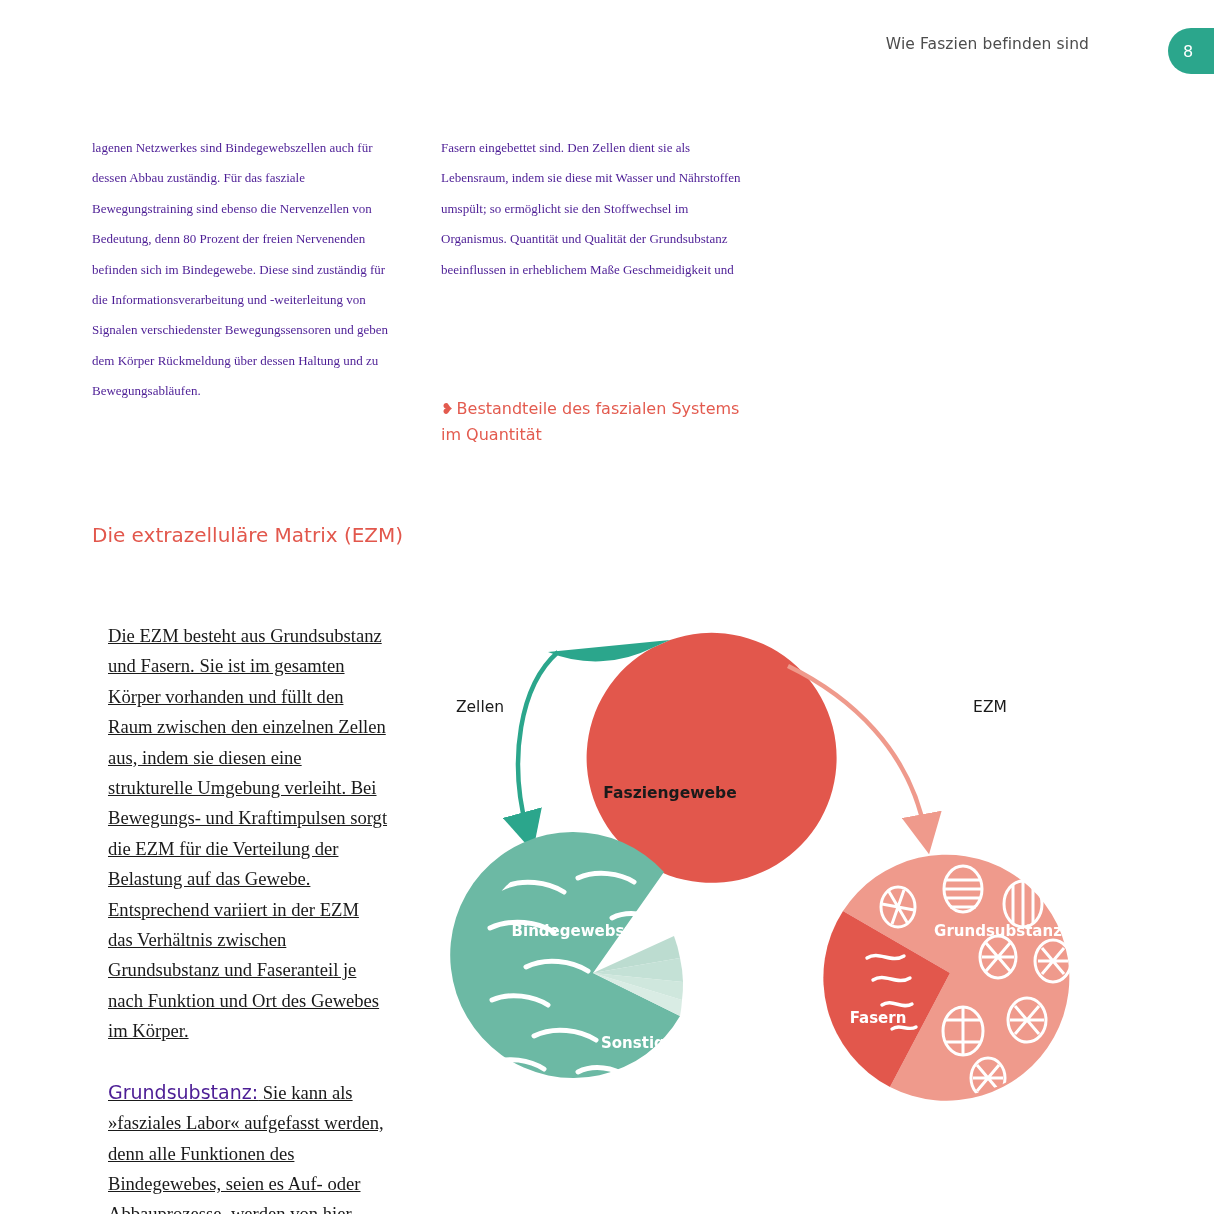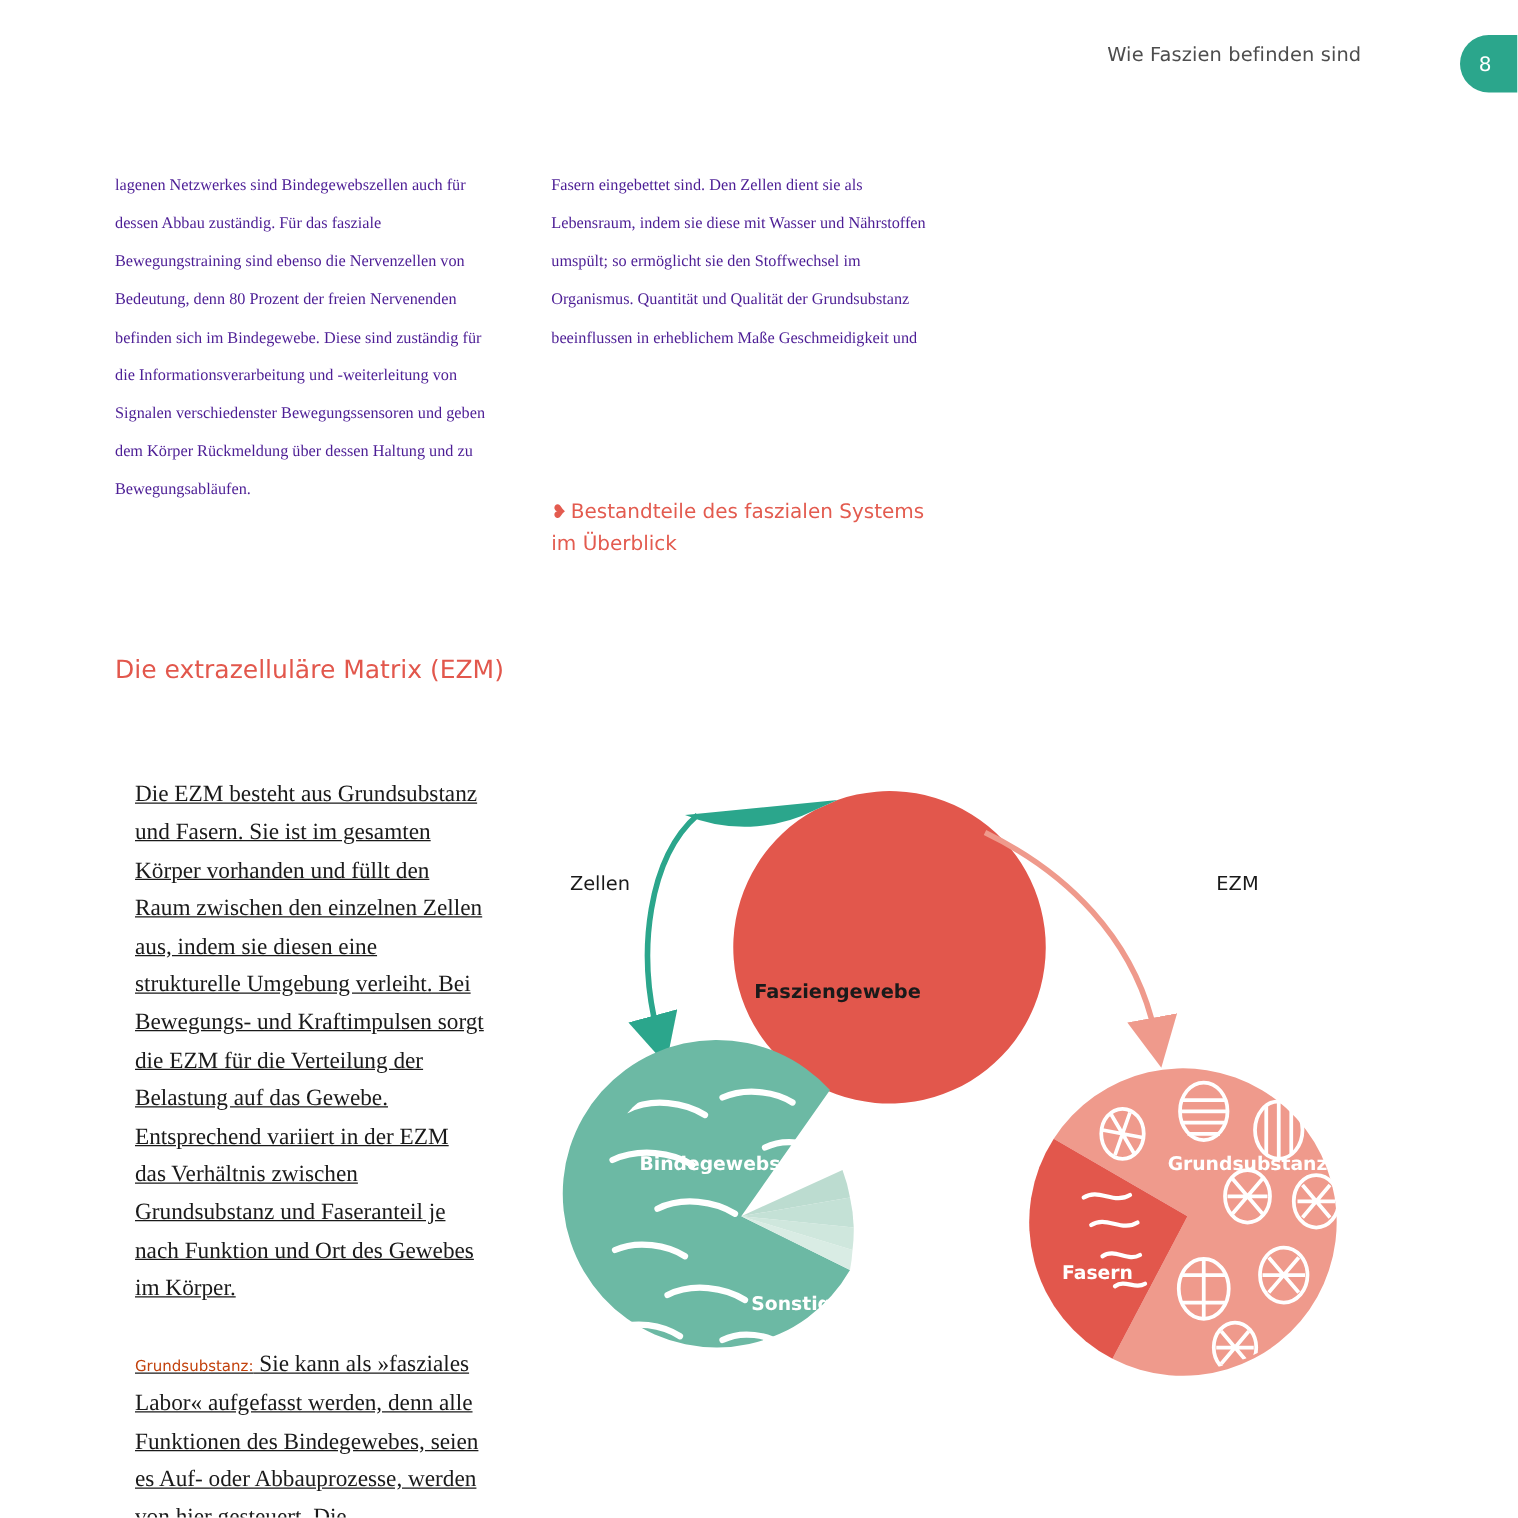--- a/index.html
+++ b/index.html
@@ -103,22 +103,22 @@
     width: 312px;
     font-family: "Liberation Serif", serif;
     font-size: 18.6px;
     line-height: 30.4px;
     color: #1a1a1a;
   }
   #col-ezm p { margin: 16px; text-decoration: underline; }
   #col-ezm p + p { margin-top: 30px; }
   .lead-red {
     font-family: "DejaVu Sans", sans-serif;
-    font-size: 12px;
-    color: #c2410c;
+    font-size: 19px;
+    color: #4c1d95;
   }
 
   
   #infographic {
     position: absolute;
     left: 430px;
     top: 480px;
     width: 700px;
     height: 680px;
   }
@@ -144,21 +144,21 @@
 </div>
 
 <div class="col" id="col2">
   <p>Fasern eingebettet sind. Den Zellen dient sie als Lebensraum, indem sie diese mit Wasser und Nährstoffen umspült; so ermöglicht sie den Stoffwechsel im Organismus. Quantität und Qualität der Grundsubstanz beeinflussen in erheblichem Maße Geschmeidigkeit und</p>
 </div>
 
 <div class="col" id="col3">
 </div>
 
 <div id="chart-caption">
-  <span class="arrow">❥</span><span>Bestandteile des faszialen Systems im Überblick</span>
+  <span class="arrow">❥</span><span>Bestandteile des faszialen Systems im Quantität</span>
 </div>
 
 <div id="section-heading">Die extrazelluläre Matrix (EZM)</div>
 
 <div id="col-ezm">
   <p>Die EZM besteht aus Grundsubstanz und Fasern. Sie ist im gesamten Körper vorhanden und füllt den Raum zwischen den einzelnen Zellen aus, indem sie diesen eine strukturelle Umgebung verleiht. Bei Bewegungs- und Kraftimpulsen sorgt die EZM für die Verteilung der Belastung auf das Gewebe. Entsprechend variiert in der EZM das Verhältnis zwischen Grundsubstanz und Faseranteil je nach Funktion und Ort des Gewebes im Körper.</p>
   <p><span class="lead-red">Grundsubstanz:</span><span> Sie kann als »fasziales Labor« aufgefasst werden, denn alle Funktionen des Bindegewebes, seien es Auf- oder Abbauprozesse, werden von hier gesteuert. Die Grundsubstanz gleicht einem Flüssigkeitsbad, in dem die Zellen und</span></p>
 </div>
 
 <div id="infographic">

